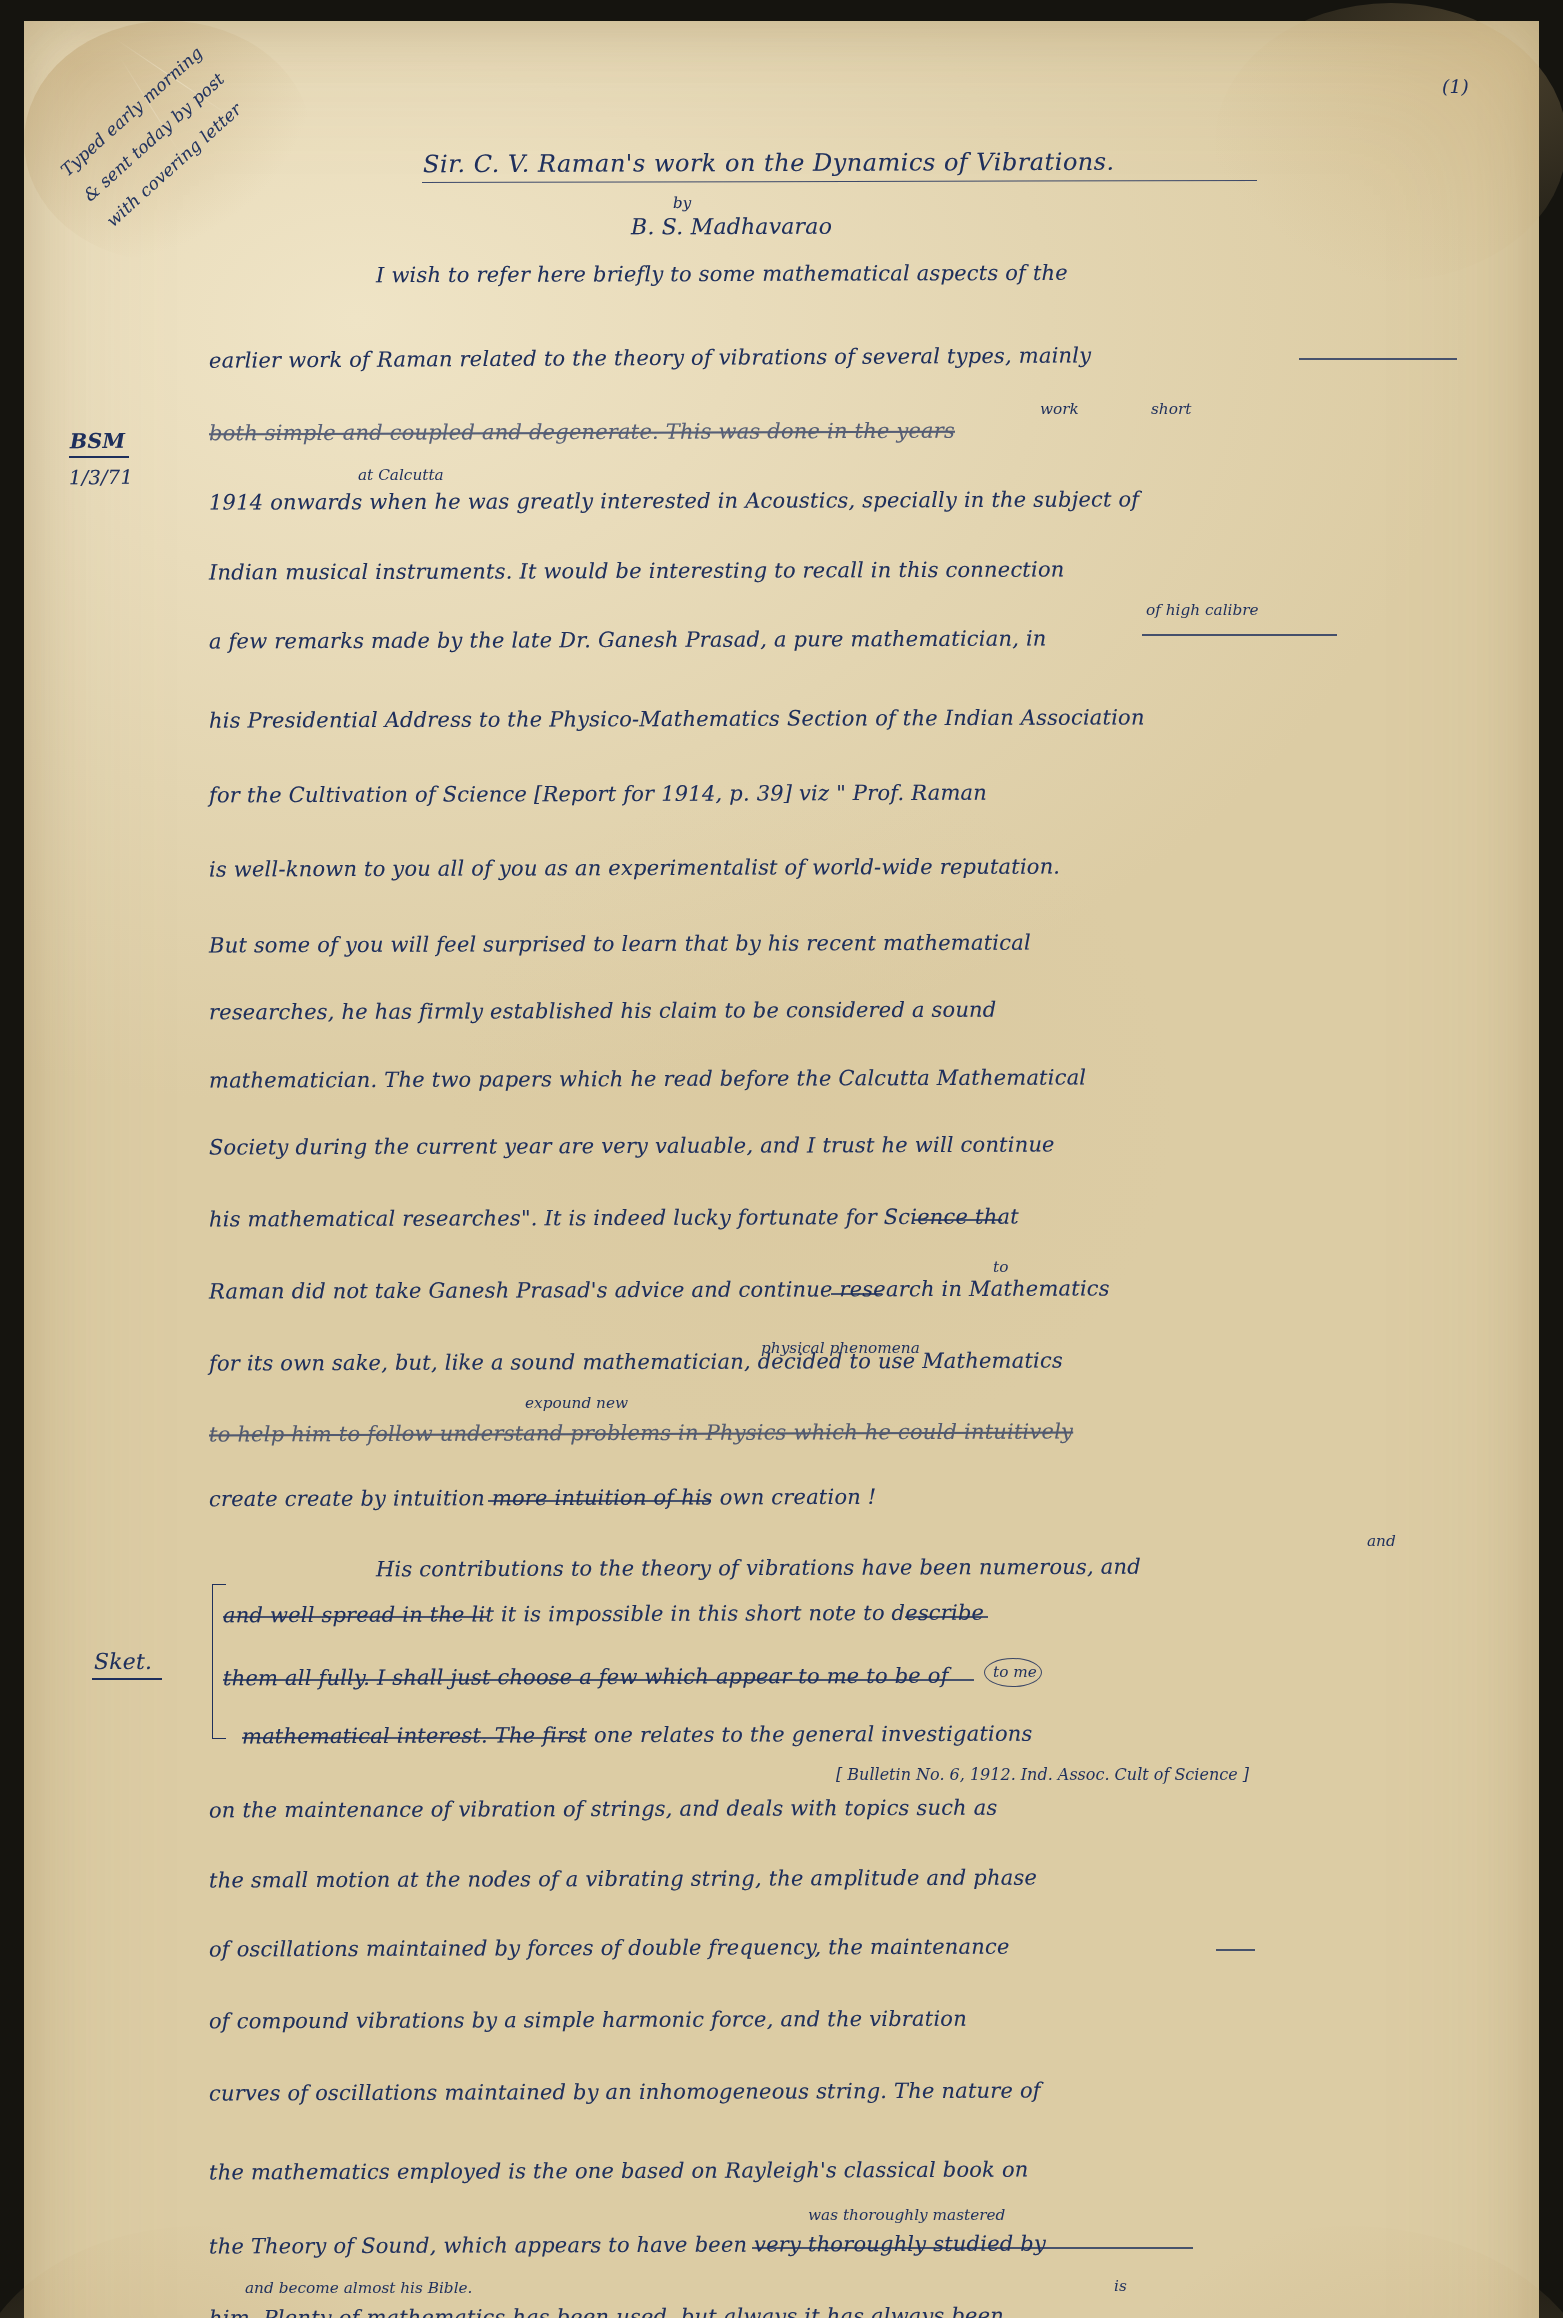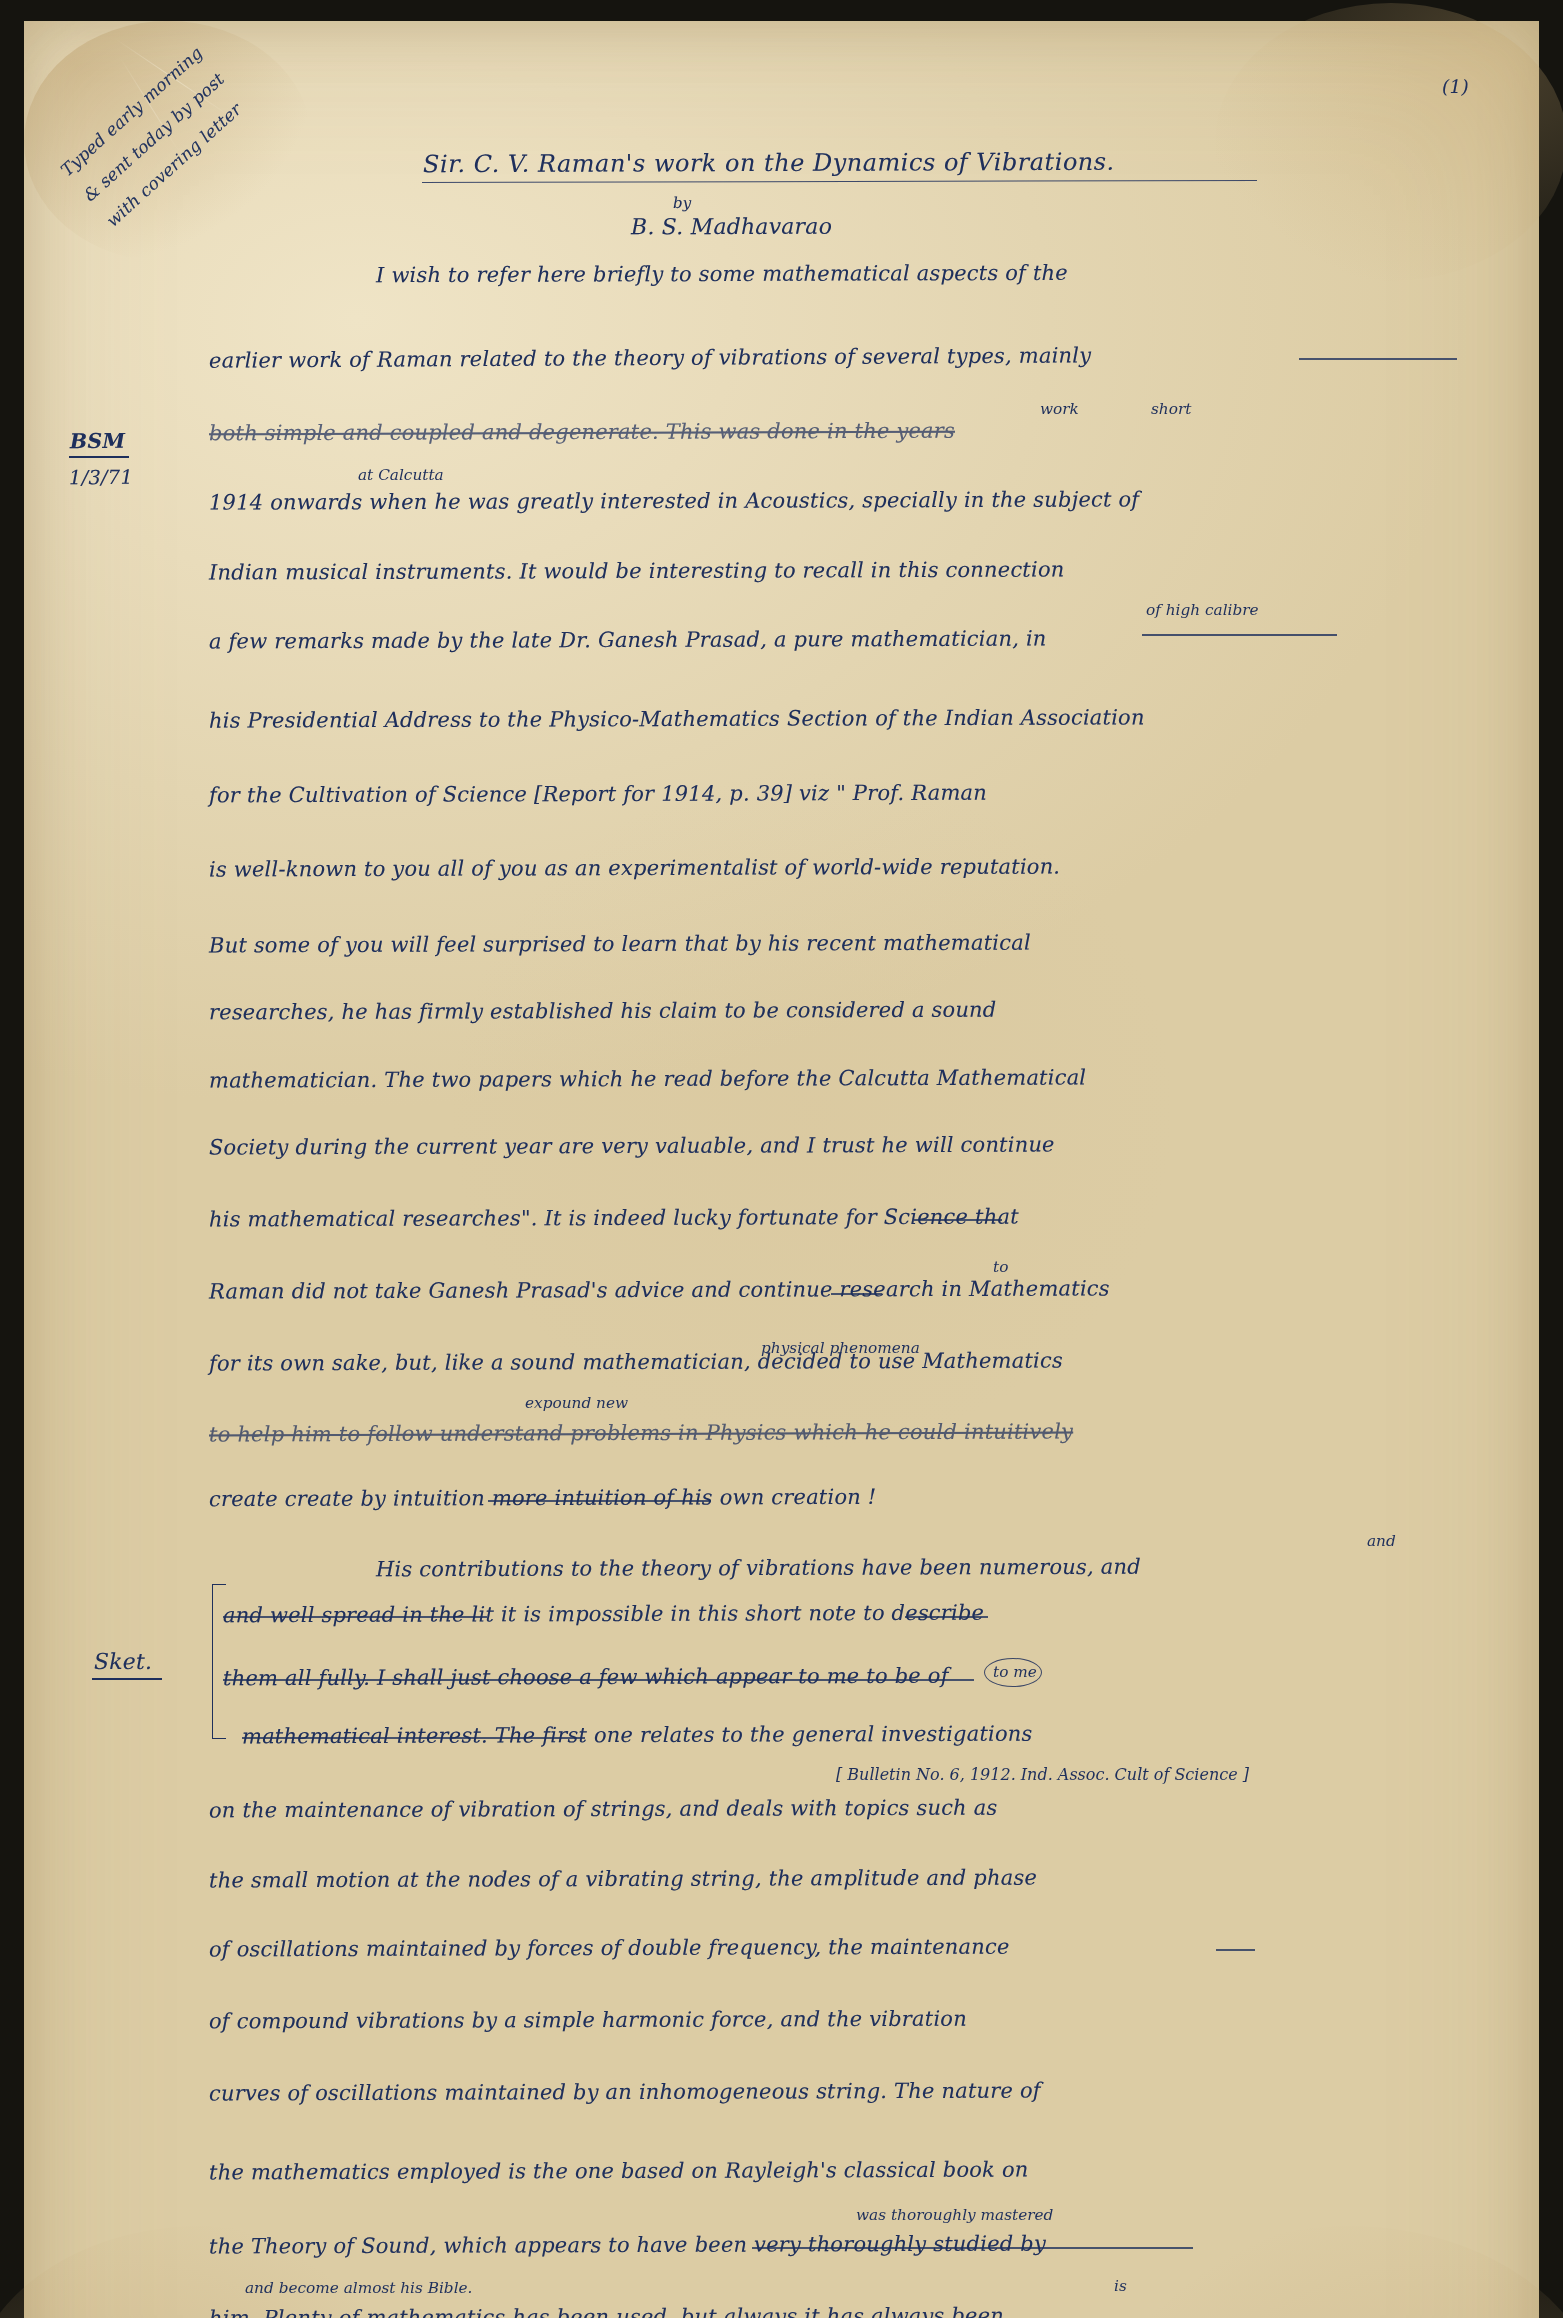--- a/index.html
+++ b/index.html
@@ -310,21 +310,21 @@
 
     <div class="hw line w3" style="top:1915px;">of oscillations maintained by forces of double frequency, the maintenance</div>
     <div class="strike-line" style="left:1192px; top:1928px; width:39px;"></div>
 
     <div class="hw line w3" style="top:1987px;">of compound vibrations by a simple harmonic force, and the vibration</div>
     <div class="hw line w3" style="top:2059px;">curves of oscillations maintained by an inhomogeneous string. The nature of</div>
     <div class="hw line w3" style="top:2138px;">the mathematics employed is the one based on Rayleigh's classical book on</div>
 
     <div class="hw line w3" style="top:2212px;">the Theory of Sound, which appears to have been very thoroughly studied by</div>
     <div class="strike-line" style="left:728px; top:2226px; width:441px;"></div>
-    <div class="insert" style="left:784px; top:2185px;margin-left:48px;">was thoroughly mastered</div>
+    <div class="insert" style="left:784px; top:2185px;">was thoroughly mastered</div>
     <div class="insert" style="left:221px; top:2258px;">and become almost his Bible.</div>
 
     <div class="hw line w3" style="top:2284px;">him. Plenty of mathematics has been used, but always it has always been</div>
 
     <div class="insert" style="left:1090px; top:2256px;">is</div>
 
   </div>
 </div>
 
 

